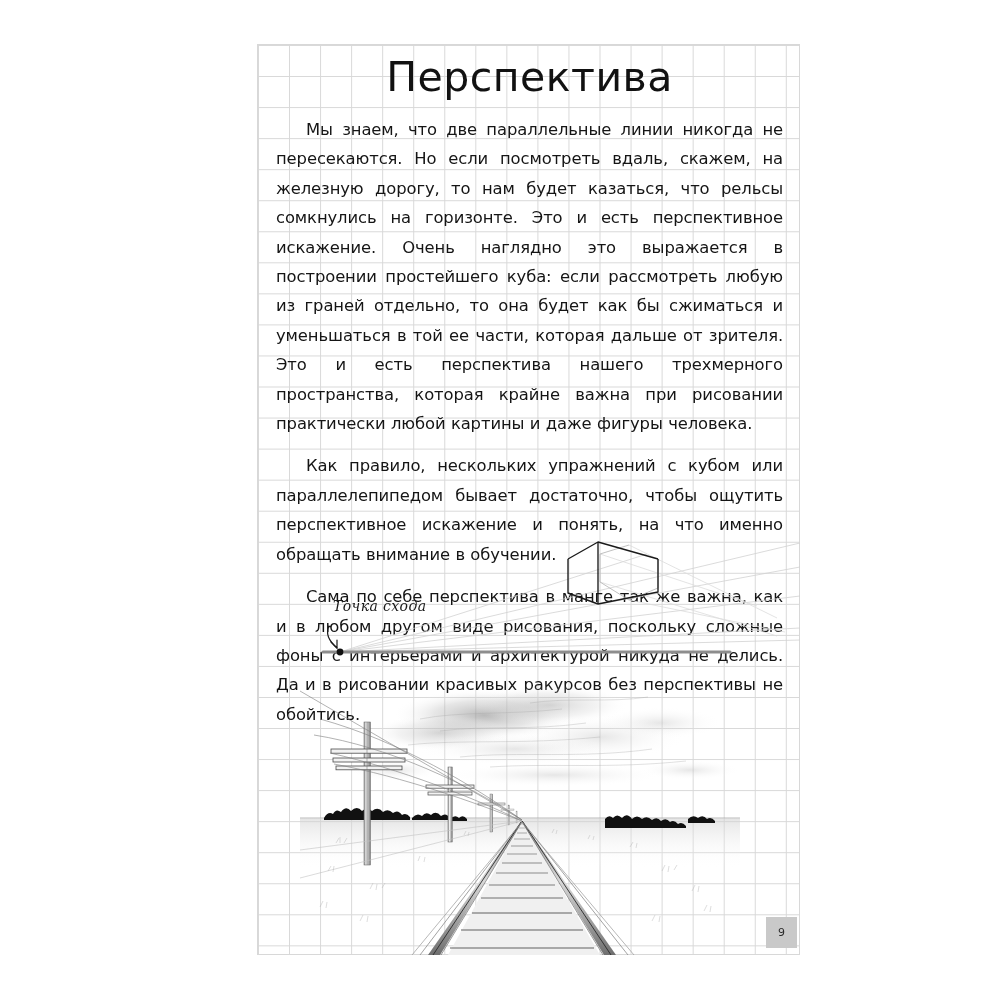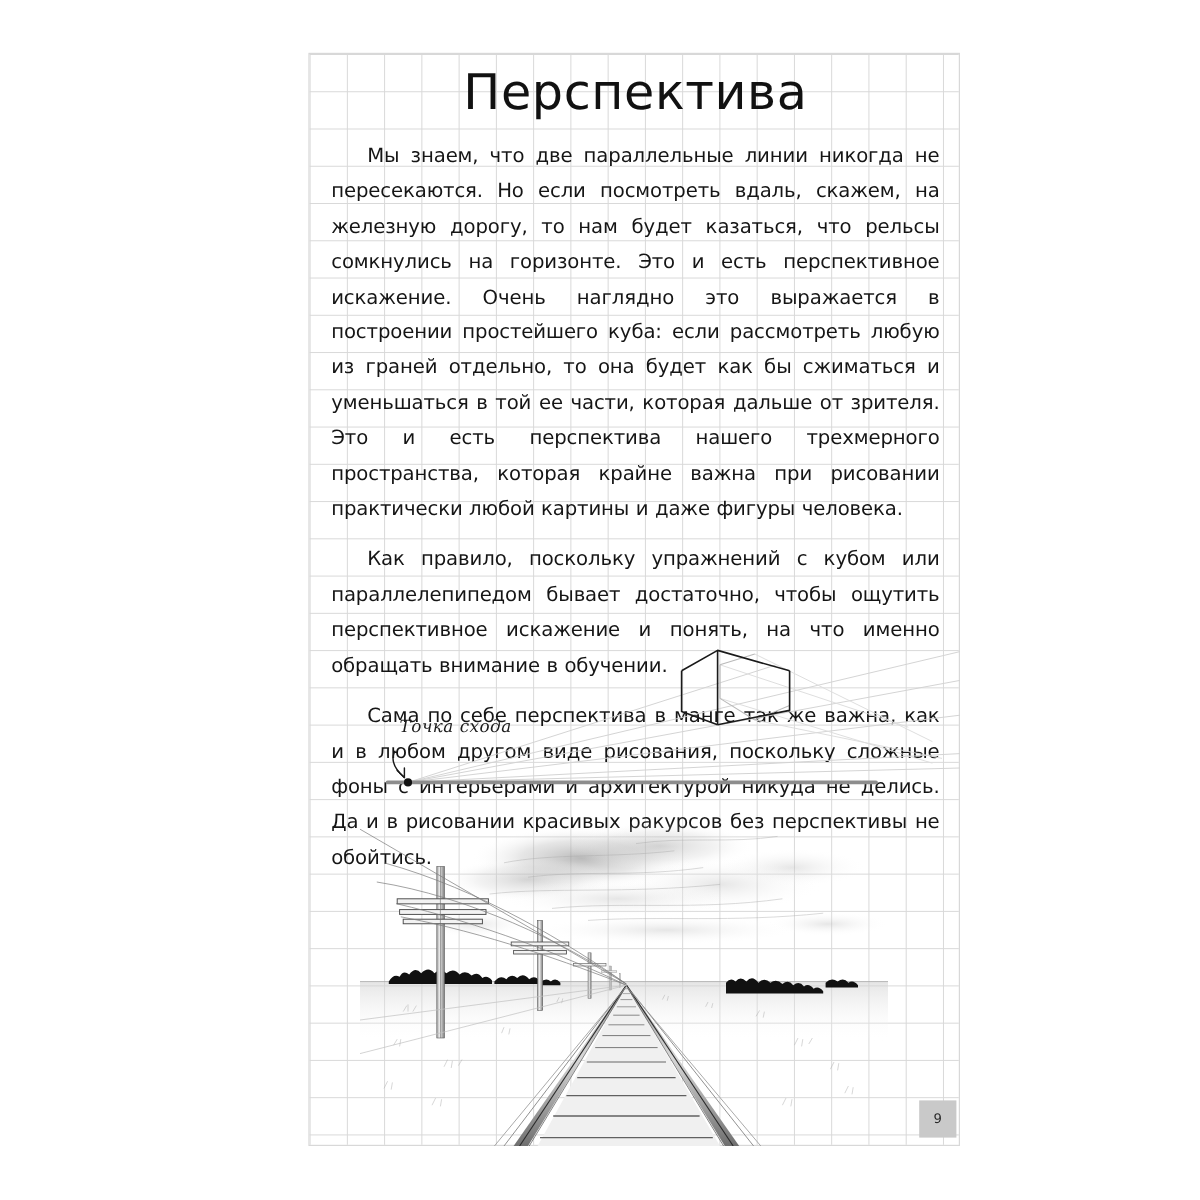--- a/index.html
+++ b/index.html
@@ -133,21 +133,21 @@
 
 <div id="page">
 
   <div id="grid-sheet"></div>
 
   <div id="content">
     <h1 id="page-title">Перспектива</h1>
 
     <p class="para">Мы знаем, что две параллельные линии никогда не пересекаются. Но если посмотреть вдаль, скажем, на железную дорогу, то нам будет казаться, что рельсы сомкнулись на горизонте. Это и есть перспективное искажение. Очень наглядно это выражается в построении простейшего куба: если рассмотреть любую из граней отдельно, то она будет как бы сжиматься и уменьшаться в той ее части, которая дальше от зрителя. Это и есть перспектива нашего трехмерного пространства, которая крайне важна при рисовании практически любой картины и даже фигуры человека.</p>
 
-    <p class="para">Как правило, поскольку упражнений с кубом или параллелепипедом бывает достаточно, чтобы ощутить перспективное искажение и понять, на что именно обращать внимание в обучении.</p>
+    <p class="para">Как правило, нескольких упражнений с кубом или параллелепипедом бывает достаточно, чтобы ощутить перспективное искажение и понять, на что именно обращать внимание в обучении.</p>
 
     <p class="para">Сама по себе перспектива в манге так же важна, как и в любом другом виде рисования, поскольку сложные фоны с интерьерами и архитектурой никуда не делись. Да и в рисовании красивых ракурсов без перспективы не обойтись.</p>
   </div>
 
   <div id="vp-diagram">
     <svg width="543" height="130" viewBox="0 0 543 130">
 
       <g stroke="#d2d2d2" stroke-width="0.8" fill="none">
         <line x1="83" y1="112" x2="543" y2="3"></line>
         <line x1="83" y1="112" x2="543" y2="27"></line>

